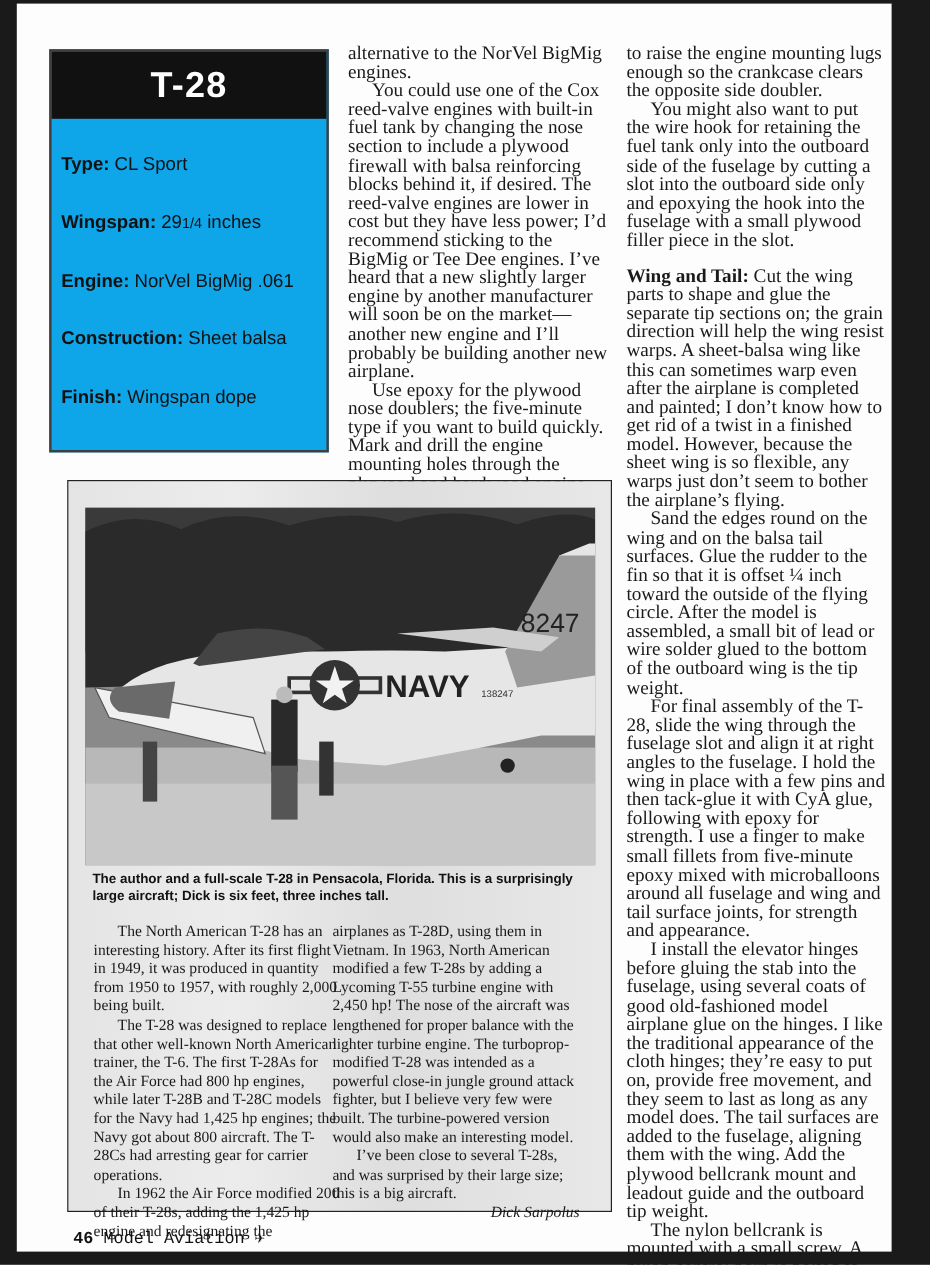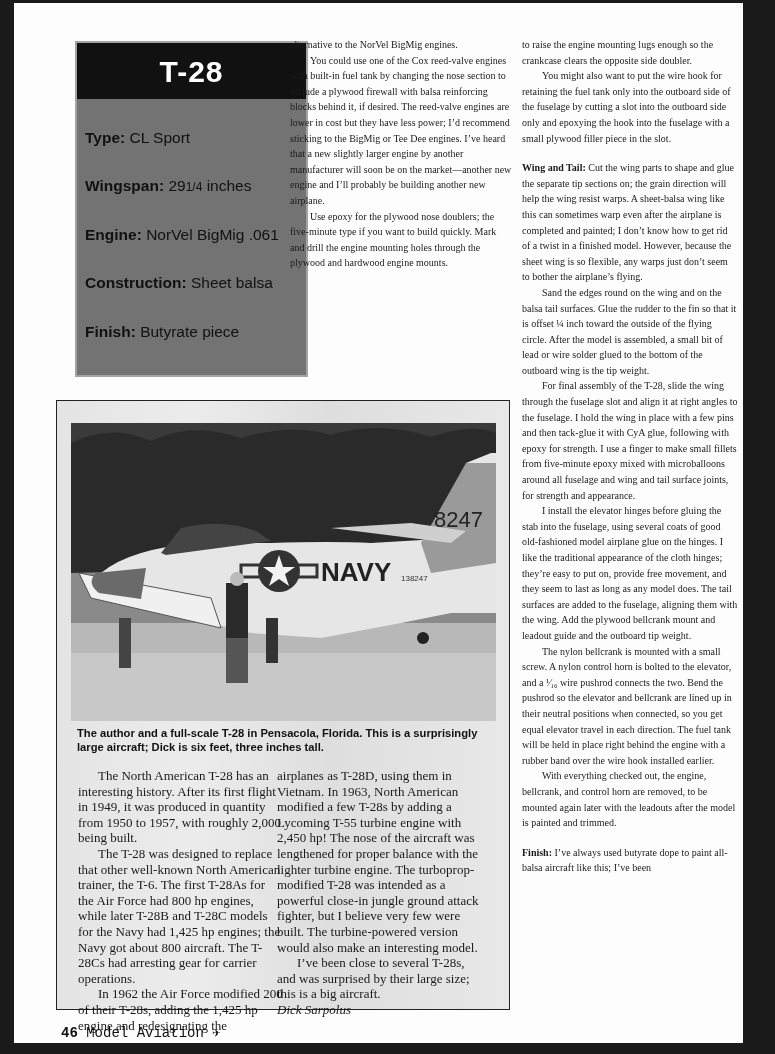--- a/index.html
+++ b/index.html
@@ -1,53 +1,53 @@
 <!DOCTYPE html>
 <html><head>
 <meta charset="utf-8">
 <style>
   html, body { margin:0; padding:0; }
   body { width:775px; height:1054px; background:#1a1a1a; position:relative; overflow:hidden; }
   .page { position:absolute; left:14px; top:3px; width:729px; height:1040px; background:#fdfdfd; }
   .serif { font-family:"Liberation Serif", "DejaVu Serif", serif; color:#1a1a1a; }
 
-  .specbox { position:absolute; left:61px; top:38px; width:229px; height:332px; border:2px solid #a3a3a3; background:#737373; }
+  .specbox { position:absolute; left:27px; top:38px; width:229px; height:332px; border:2px solid #404040; background:#0ea5e9; }
   .spec-title { height:56px; background:#111; color:#fff; text-align:center; font-family:"Liberation Sans", sans-serif; font-weight:bold; font-size:30px; line-height:58px; letter-spacing:1px; }
   .spec-row { position:absolute; left:8px; font-family:"Liberation Sans", sans-serif; font-size:15.5px; color:#111; white-space:nowrap; }
   .spec-row b { font-weight:bold; }
   .frac { font-size:12px; }
 
-  .col { position:absolute; font-size:10px; line-height:15.6px; text-align:left; }
+  .col { position:absolute; font-size:16px; line-height:15.6px; text-align:left; }
   .col p { margin:0; }
   .col p.ind { text-indent:20px; }
   .col .gap { height:14px; }
 
   .photobox { position:absolute; left:42px; top:397px; width:452px; height:608px; background:linear-gradient(90deg,#e4e4e4,#ececec 30%,#dedede 60%,#e8e8e8); border:1px solid #222; }
   .photo { position:absolute; left:14px; top:22px; width:425px; height:298px; background:#777; overflow:hidden; }
   .caption { position:absolute; left:20px; top:325px; width:418px; font-family:"Liberation Sans", sans-serif; font-weight:bold; font-size:11.2px; line-height:14px; color:#111; }
   .side-col { position:absolute; font-size:13px; line-height:15.6px; }
   .side-col p { margin:0; }
   .side-col p.ind { text-indent:20px; }
-  .sig { font-style:italic; }
+  .sig { text-align:right; font-style:italic; }
 
   .footer { position:absolute; left:47px; top:1021px; font-family:Liberation Mono, monospace; font-size:14px; color:#111; }
   .footer b { font-weight:bold; }
 </style>
 </head>
 <body>
 
 <div class="page">
 
   <div class="specbox">
     <div class="spec-title">T-28</div>
     <div class="spec-row" style="top:86px"><b>Type:</b> <span>CL Sport</span></div>
     <div class="spec-row" style="top:134px"><b>Wingspan:</b> <span>29</span><span class="frac">1/4</span><span> inches</span></div>
     <div class="spec-row" style="top:183px"><b>Engine:</b> <span>NorVel BigMig .061</span></div>
     <div class="spec-row" style="top:231px"><b>Construction:</b> <span>Sheet balsa</span></div>
-    <div class="spec-row" style="top:280px"><b>Finish:</b> <span>Butyrate piece</span></div>
+    <div class="spec-row" style="top:280px"><b>Finish:</b> <span>Wingspan dope</span></div>
   </div>
 
   <div class="col serif" style="left:276px; top:34px; width:222px;">
     <p>alternative to the NorVel BigMig engines.</p>
     <p class="ind">You could use one of the Cox reed-valve engines with built-in fuel tank by changing the nose section to include a plywood firewall with balsa reinforcing blocks behind it, if desired. The reed-valve engines are lower in cost but they have less power; I’d recommend sticking to the BigMig or Tee Dee engines. I’ve heard that a new slightly larger engine by another manufacturer will soon be on the market—another new engine and I’ll probably be building another new airplane.</p>
     <p class="ind">Use epoxy for the plywood nose doublers; the five-minute type if you want to build quickly. Mark and drill the engine mounting holes through the plywood and hardwood engine mounts.</p>
   </div>
 
   <div class="col serif" style="left:508px; top:34px; width:216px;">
     <p>to raise the engine mounting lugs enough so the crankcase clears the opposite side doubler.</p>

